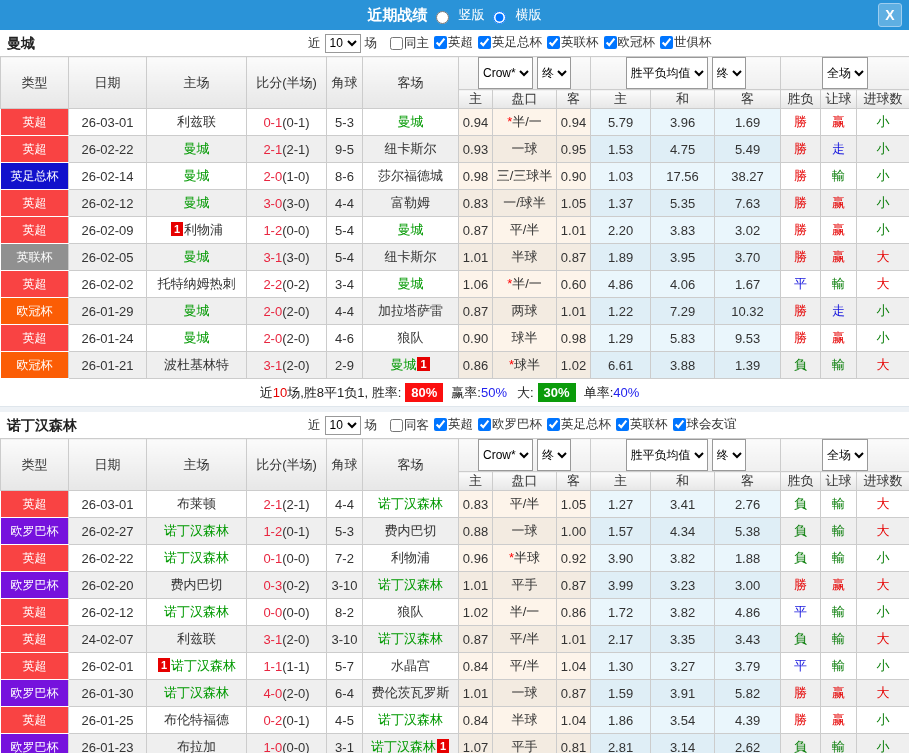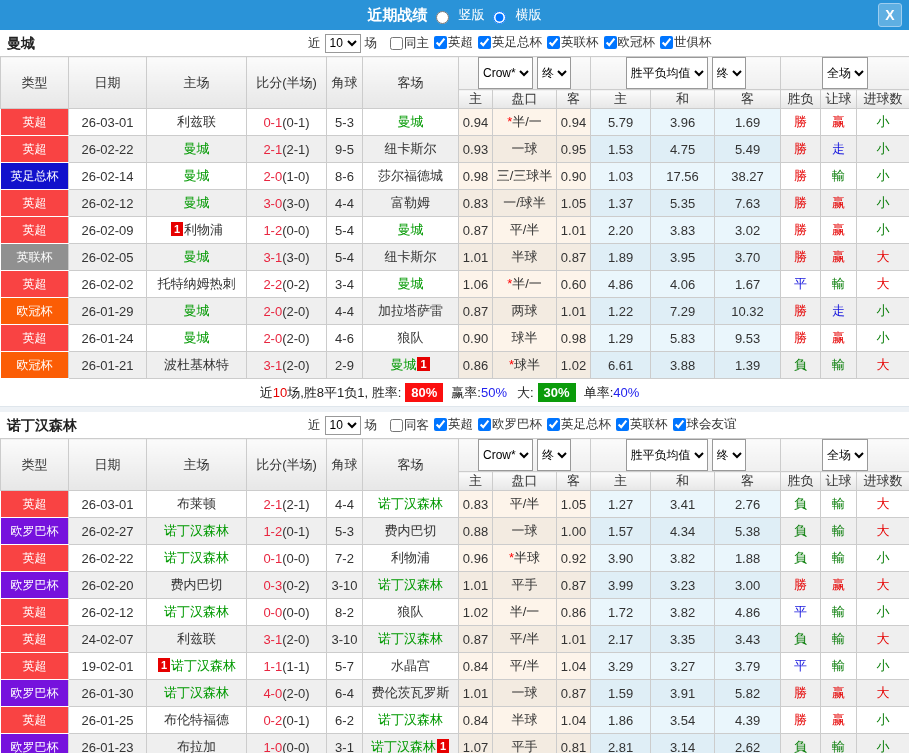--- a/index.html
+++ b/index.html
@@ -527,29 +527,29 @@
         <td class="crow">1.01</td>
         <td class="mean">2.17</td>
         <td class="mean">3.35</td>
         <td class="mean">3.43</td>
         <td class="o-green">負</td>
         <td class="o-green">輸</td>
         <td class="o-red">大</td>
       </tr>
       <tr>
         <td class="type" style="background: rgb(249, 67, 67);">英超</td>
-        <td>19-02-01</td>
+        <td>26-02-01</td>
         <td><span class="card">1</span><span class="green-team">诺丁汉森林</span></td>
         <td><span class="ft">1-1</span><span class="ht">(1-1)</span></td>
         <td>5-7</td>
         <td><span>水晶宫</span></td>
         <td class="crow">0.84</td>
         <td class="crow">平/半</td>
         <td class="crow">1.04</td>
-        <td class="mean">3.29</td>
+        <td class="mean">1.30</td>
         <td class="mean">3.27</td>
         <td class="mean">3.79</td>
         <td class="o-blue">平</td>
         <td class="o-green">輸</td>
         <td class="o-green">小</td>
       </tr>
       <tr>
         <td class="type" style="background: rgb(118, 18, 221);">欧罗巴杯</td>
         <td>26-01-30</td>
         <td><span class="green-team">诺丁汉森林</span></td>
@@ -564,21 +564,21 @@
         <td class="mean">5.82</td>
         <td class="o-red">勝</td>
         <td class="o-red">赢</td>
         <td class="o-red">大</td>
       </tr>
       <tr>
         <td class="type" style="background: rgb(249, 67, 67);">英超</td>
         <td>26-01-25</td>
         <td><span>布伦特福德</span></td>
         <td><span class="ft">0-2</span><span class="ht">(0-1)</span></td>
-        <td>6-2</td>
+        <td>4-5</td>
         <td><span class="green-team">诺丁汉森林</span></td>
         <td class="crow">0.84</td>
         <td class="crow">半球</td>
         <td class="crow">1.04</td>
         <td class="mean">1.86</td>
         <td class="mean">3.54</td>
         <td class="mean">4.39</td>
         <td class="o-red">勝</td>
         <td class="o-red">赢</td>
         <td class="o-green">小</td>

